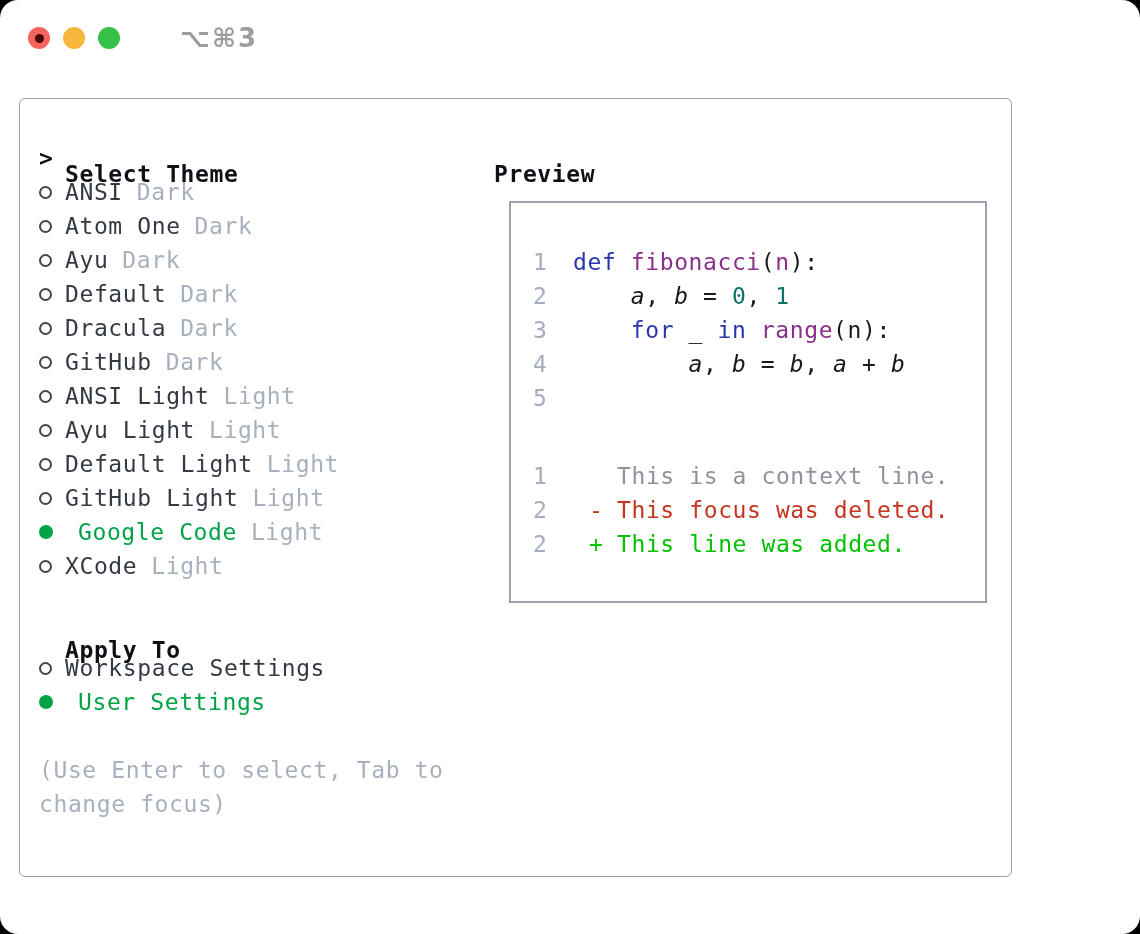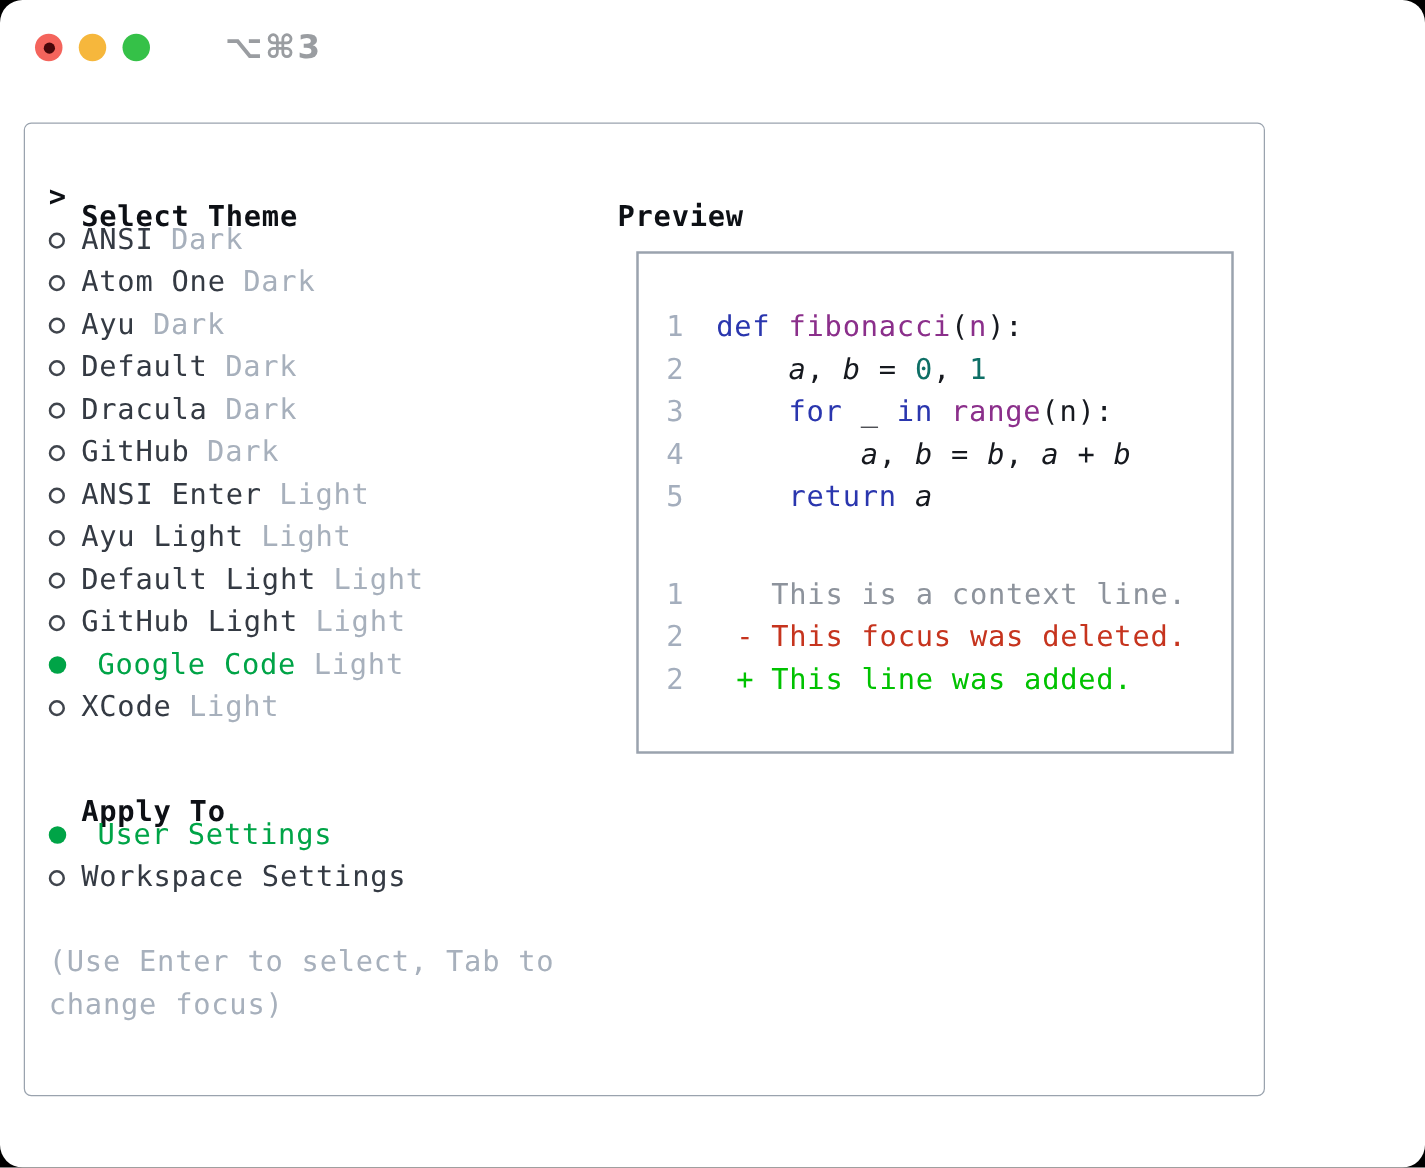--- a/index.html
+++ b/index.html
@@ -125,21 +125,21 @@
             <span class="marker">
               <span class="circle"></span>
             </span>
             <span class="item-name">GitHub</span>
             <span class="variant-tag">Dark</span>
           </div>
           <div class="row theme-row">
             <span class="marker">
               <span class="circle"></span>
             </span>
-            <span class="item-name">ANSI Enter</span>
+            <span class="item-name">ANSI Light</span>
             <span class="variant-tag">Light</span>
           </div>
           <div class="row theme-row">
             <span class="marker">
               <span class="circle"></span>
             </span>
             <span class="item-name">Ayu Light</span>
             <span class="variant-tag">Light</span>
           </div>
           <div class="row theme-row">
@@ -171,32 +171,32 @@
             <span class="variant-tag">Light</span>
           </div>
         </div>
 
       <div class="apply-block">
         <div class="row">
           <span class="marker"></span>
           <span class="header-text">Apply To</span>
         </div>
         <div id="apply-list">
+            <div class="row apply-row">
+              <span class="marker">
+                <span class="circle"></span>
+              </span>
+              <span class="item-name">Workspace Settings</span>
+            </div>
             <div class="row apply-row selected">
               <span class="marker">
                 <span class="circle filled"></span>
               </span>
               <span class="item-name">User Settings</span>
             </div>
-            <div class="row apply-row">
-              <span class="marker">
-                <span class="circle"></span>
-              </span>
-              <span class="item-name">Workspace Settings</span>
-            </div>
           </div>
       </div>
 
       <div class="help">(Use Enter to select, Tab to change focus)</div>
     </div>
 
     <div class="right-col">
       <div class="row">
         <span class="header-text">Preview</span>
       </div>
@@ -214,21 +214,20 @@
             <div class="code-row">
               <span class="ln">3</span>
               <span class="code-text"><span>    </span><span class="tok-kw">for</span><span> _ </span><span class="tok-kw">in</span><span> </span><span class="tok-fn">range</span><span>(n):</span></span>
             </div>
             <div class="code-row">
               <span class="ln">4</span>
               <span class="code-text"><span>        </span><span class="tok-var">a</span><span>, </span><span class="tok-var">b</span><span> = </span><span class="tok-var">b</span><span>, </span><span class="tok-var">a</span><span> + </span><span class="tok-var">b</span></span>
             </div>
             <div class="code-row">
               <span class="ln">5</span>
-              <span class="code-text"><span>    </span><span class="tok-kw">return</span><span> </span><span class="tok-var">a</span></span>
             </div>
           </div>
         <div class="blank-row"></div>
         <div id="diff-block">
             <div class="code-row diff-context">
               <span class="ln">1</span>
               <span class="diff-gap"></span>
               <span class="diff-marker"> </span>
               <span class="diff-text">This is a context line.</span>
             </div>

